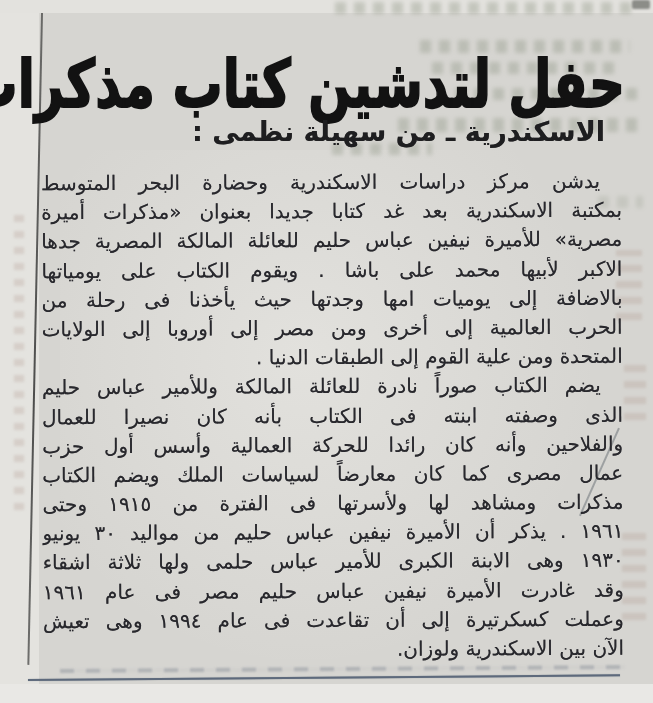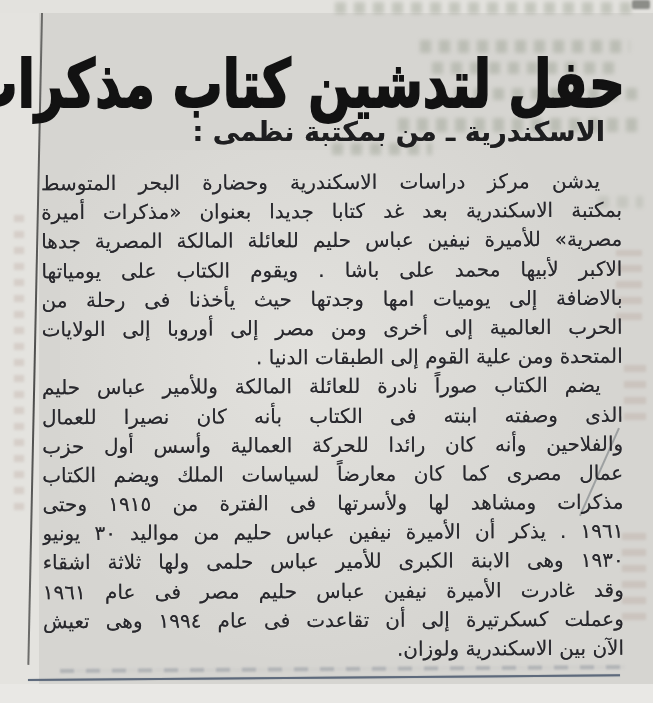--- a/index.html
+++ b/index.html
@@ -111,21 +111,21 @@
   <div class="bleed v" style="left:14px;top:210px;width:10px;height:300px;"></div>
   <div class="bleed speck" style="left:632px;top:0;width:18px;height:9px;"></div>
   <div class="bleed-rule"></div>
 
   <div class="col-rule"></div>
   <div class="bottom-rule"></div>
   <div class="crease"></div>
 
   <h1 class="headline">حفل لتدشين كتاب مذكرات «أميرة مصرية»</h1>
 
-  <div class="byline">الاسكندرية ـ من بمكتبة نظمى :</div>
+  <div class="byline">الاسكندرية ـ من سهيلة نظمى :</div>
 
   <div class="article">
       <div class="bodyline first">يدشن مركز دراسات الاسكندرية وحضارة البحر المتوسط</div>
       <div class="bodyline">بمكتبة الاسكندرية بعد غد كتابا جديدا بعنوان «مذكرات أميرة</div>
       <div class="bodyline">مصرية» للأميرة نيفين عباس حليم للعائلة المالكة المصرية جدها</div>
       <div class="bodyline">الاكبر لأبيها محمد على باشا . ويقوم الكتاب على يومياتها</div>
       <div class="bodyline">بالاضافة إلى يوميات امها وجدتها حيث يأخذنا فى رحلة من</div>
       <div class="bodyline">الحرب العالمية إلى أخرى ومن مصر إلى أوروبا إلى الولايات</div>
       <div class="bodyline last">المتحدة ومن علية القوم إلى الطبقات الدنيا .</div>
       <div class="bodyline first">يضم الكتاب صوراً نادرة للعائلة المالكة وللأمير عباس حليم</div>

